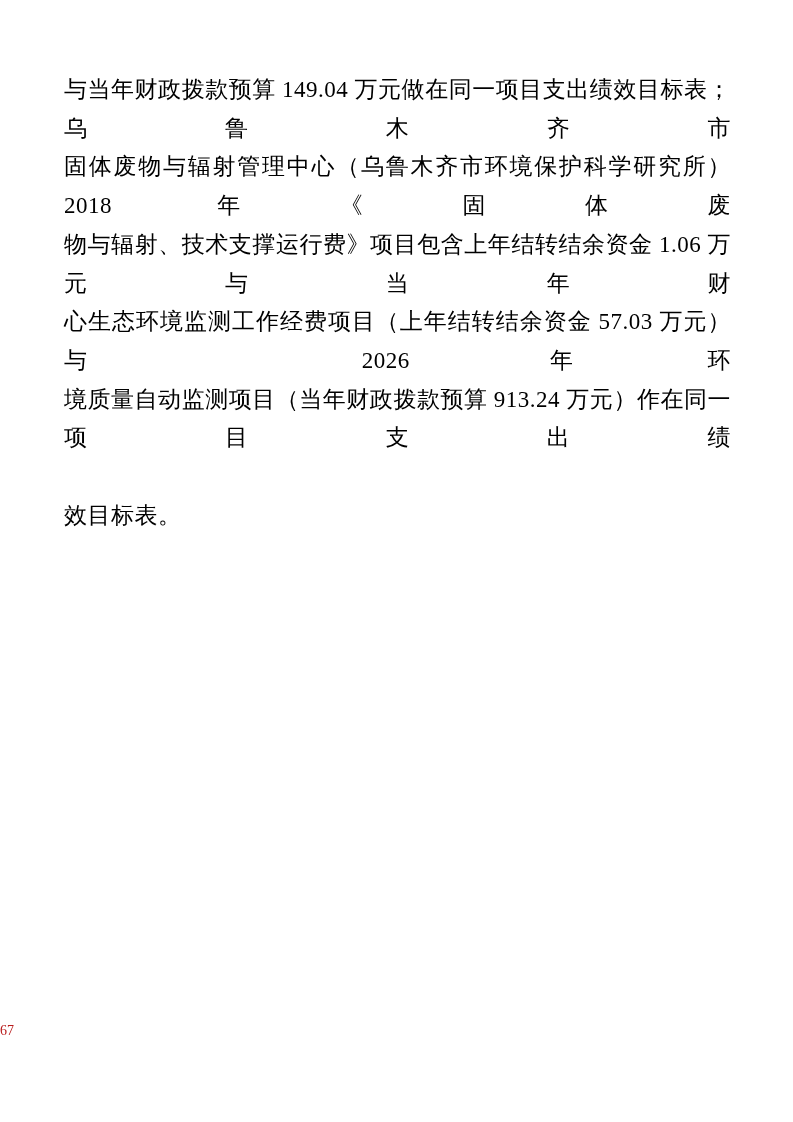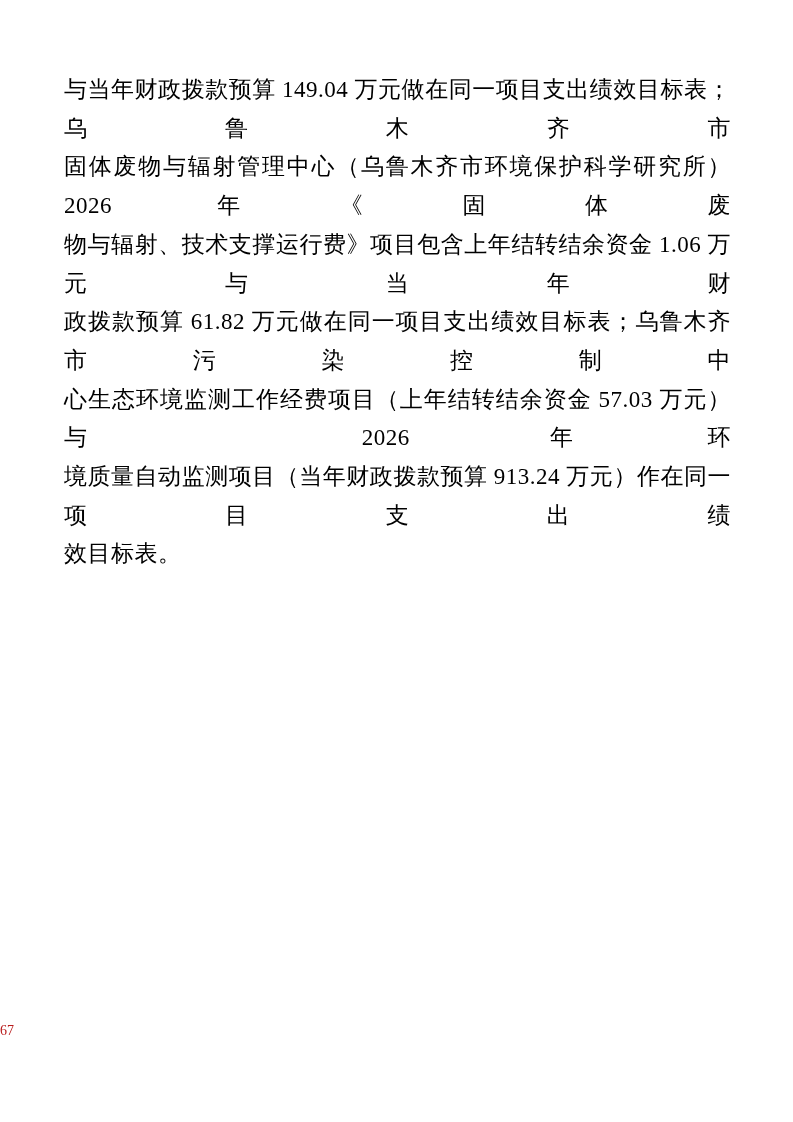--- a/index.html
+++ b/index.html
@@ -30,38 +30,38 @@
     letter-spacing: 0.5px;
   }
   .line {
     text-align: justify;
     text-align-last: justify;
     white-space: normal;
   }
   .line--last {
     text-align: center;
     text-align-last: left;
+    margin-top: 39px;
   }
   .page-number {
     position: absolute;
     top: 1022px;
     left: 0;
     width: 100%;
     font-size: 14px;
     line-height: 18px;
     color: #b91c1c;
   }
 </style>
 </head>
 <body>
 
 <div class="page">
   <div class="body-text">
     <div class="line">与当年财政拨款预算 149.04 万元做在同一项目支出绩效目标表；乌鲁木齐市</div>
-    <div class="line">固体废物与辐射管理中心（乌鲁木齐市环境保护科学研究所）2026 年《固体废</div>
+    <div class="line">固体废物与辐射管理中心（乌鲁木齐市环境保护科学研究所）2018 年《固体废</div>
     <div class="line">物与辐射、技术支撑运行费》项目包含上年结转结余资金 1.06 万元与当年财</div>
-    <div class="line">政拨款预算 61.82 万元做在同一项目支出绩效目标表；乌鲁木齐市污染控制中</div>
     <div class="line">心生态环境监测工作经费项目（上年结转结余资金 57.03 万元）与 2026 年环</div>
     <div class="line">境质量自动监测项目（当年财政拨款预算 913.24 万元）作在同一项目支出绩</div>
     <div class="line line--last">效目标表。</div>
   </div>
   <div class="page-number">67</div>
 </div>
 
 </body></html>

